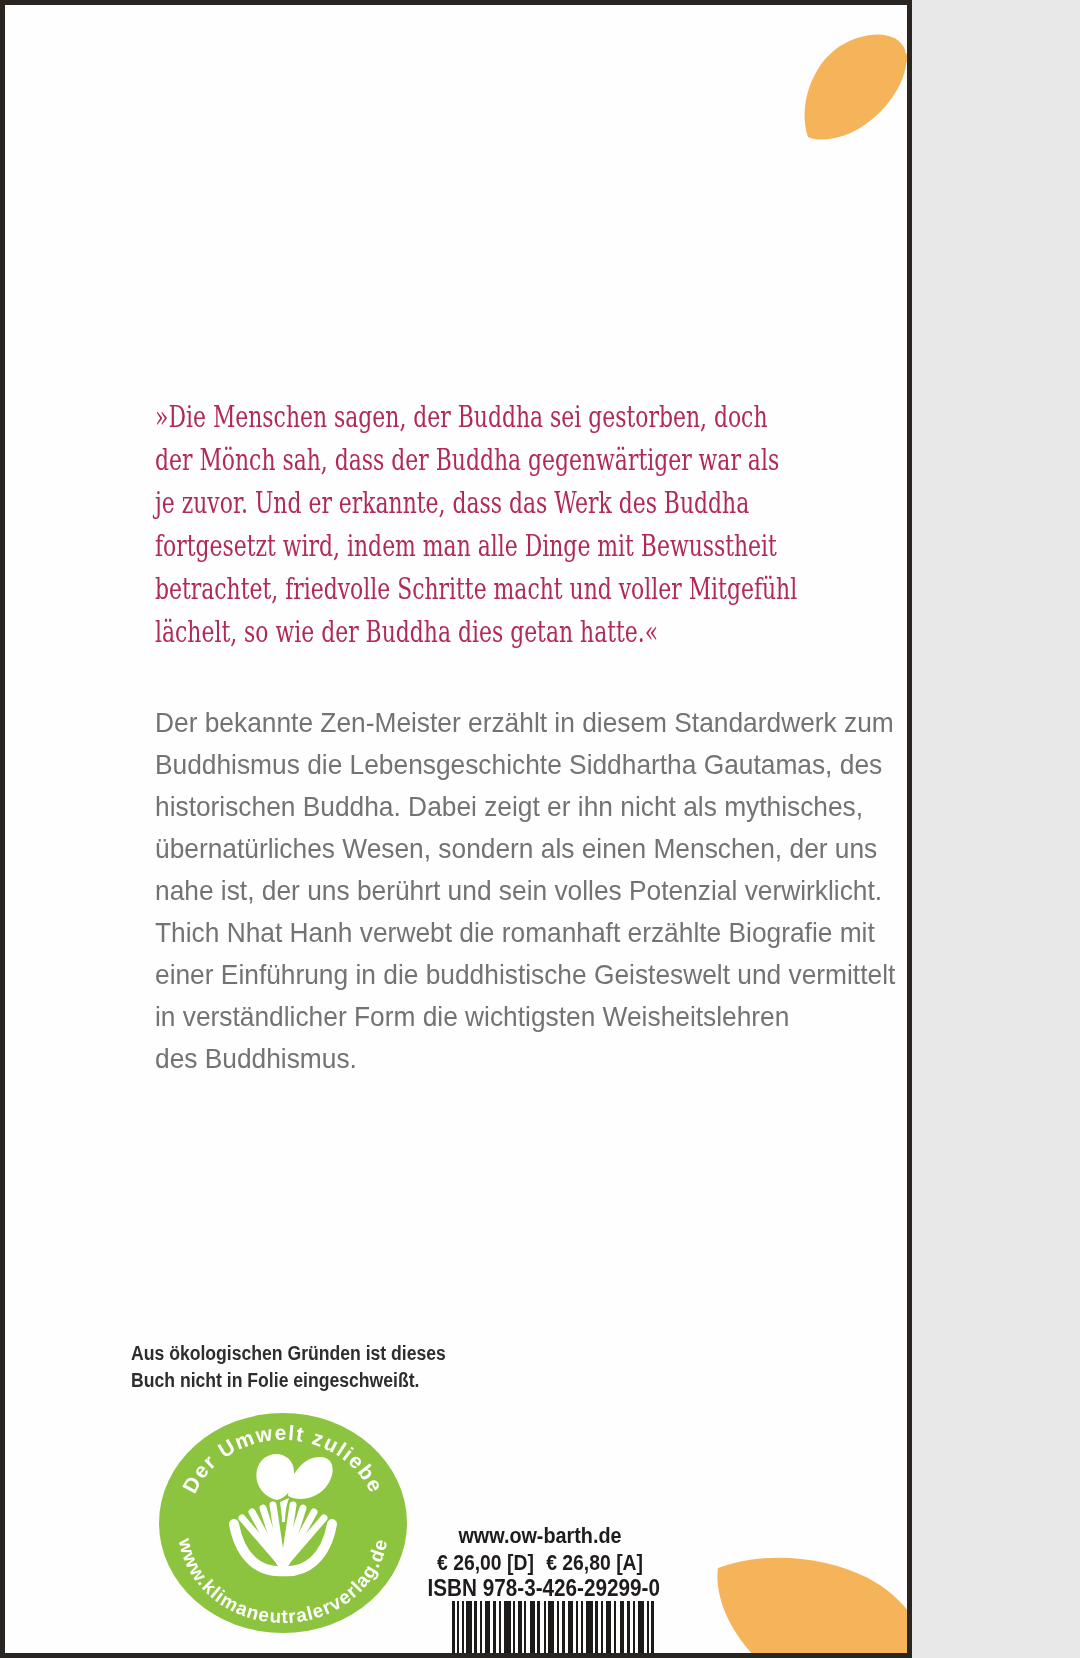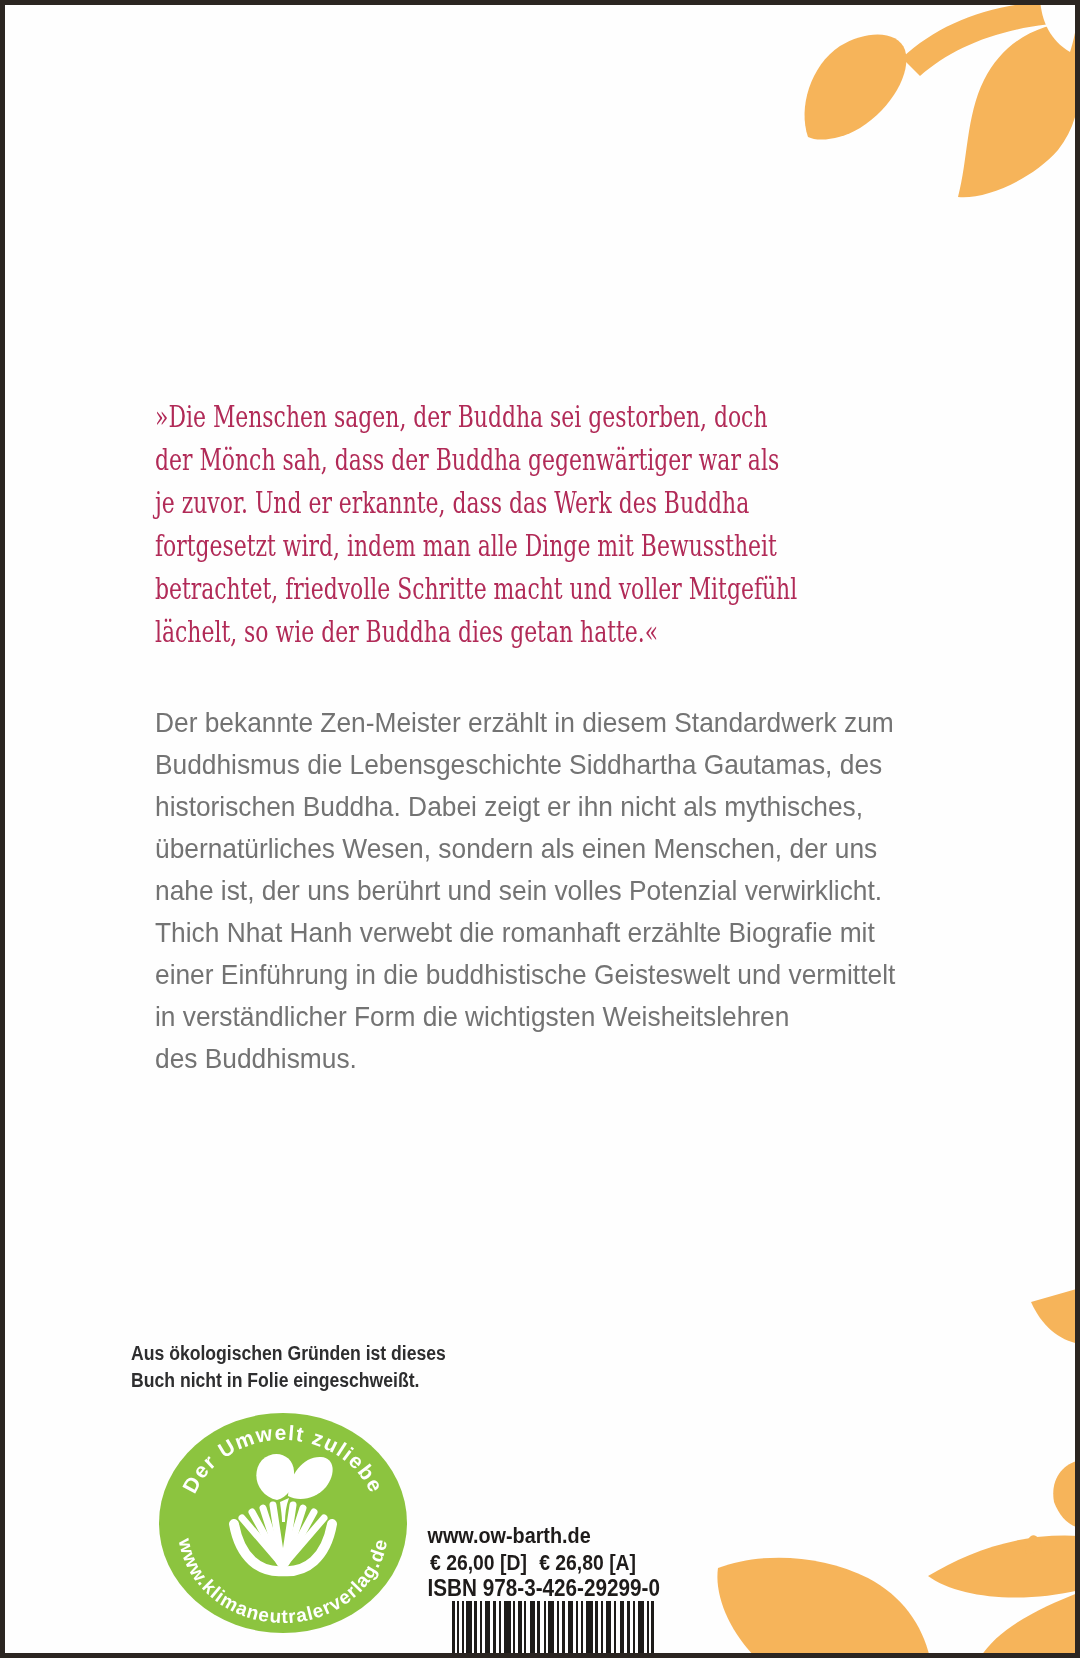--- a/index.html
+++ b/index.html
@@ -1,18 +1,18 @@
 <!DOCTYPE html>
 <html><head>
 <meta charset="utf-8">
 <style>
   html,body{margin:0;padding:0;background:#e8e8e8;}
   .cover{
     position:relative;
-    width:1080px;height:1658px;
+    width:912px;height:1658px;
     background:#fefefe;
     overflow:hidden;
     font-family:"Liberation Sans",sans-serif;
   }
   .frame{
     position:absolute;inset:0;
     border:5px solid #2b2521;
     pointer-events:none;
     z-index:50;
   }
@@ -37,21 +37,21 @@
     position:absolute;left:113px;top:1340px;width:300px;
     text-align:center;color:#2e2e2f;
     font-size:20px;line-height:27px;font-weight:bold;
   }
   .eco-note .line{white-space:nowrap;transform:scaleX(0.88);transform-origin:center;}
   
   .badge{position:absolute;left:158px;top:1412px;width:250px;height:222px;}
   
   .footer{
     position:absolute;left:415px;top:1523px;width:250px;
-    color:#1e1b1a;
+    text-align:center;color:#1e1b1a;
   }
   .footer .site{font-size:22px;font-weight:bold;line-height:26px;white-space:nowrap;transform:scaleX(0.9);transform-origin:center;}
   .footer .price{font-size:22px;font-weight:bold;line-height:25px;margin-top:1px;white-space:nowrap;transform:scaleX(0.88);transform-origin:center;}
   .footer .price span{display:inline-block;}
   .footer .price .gap{width:14px;}
   .footer .isbn{font-size:23px;font-weight:bold;line-height:25px;margin-top:1px;white-space:nowrap;transform:scaleX(0.9);transform-origin:center;}
   .barcode{position:absolute;left:452px;top:1601px;width:202px;height:52px;}
   
   .deco-tr{position:absolute;left:740px;top:0;width:340px;height:220px;}
   .deco-br{position:absolute;left:690px;top:1270px;width:390px;height:388px;}

